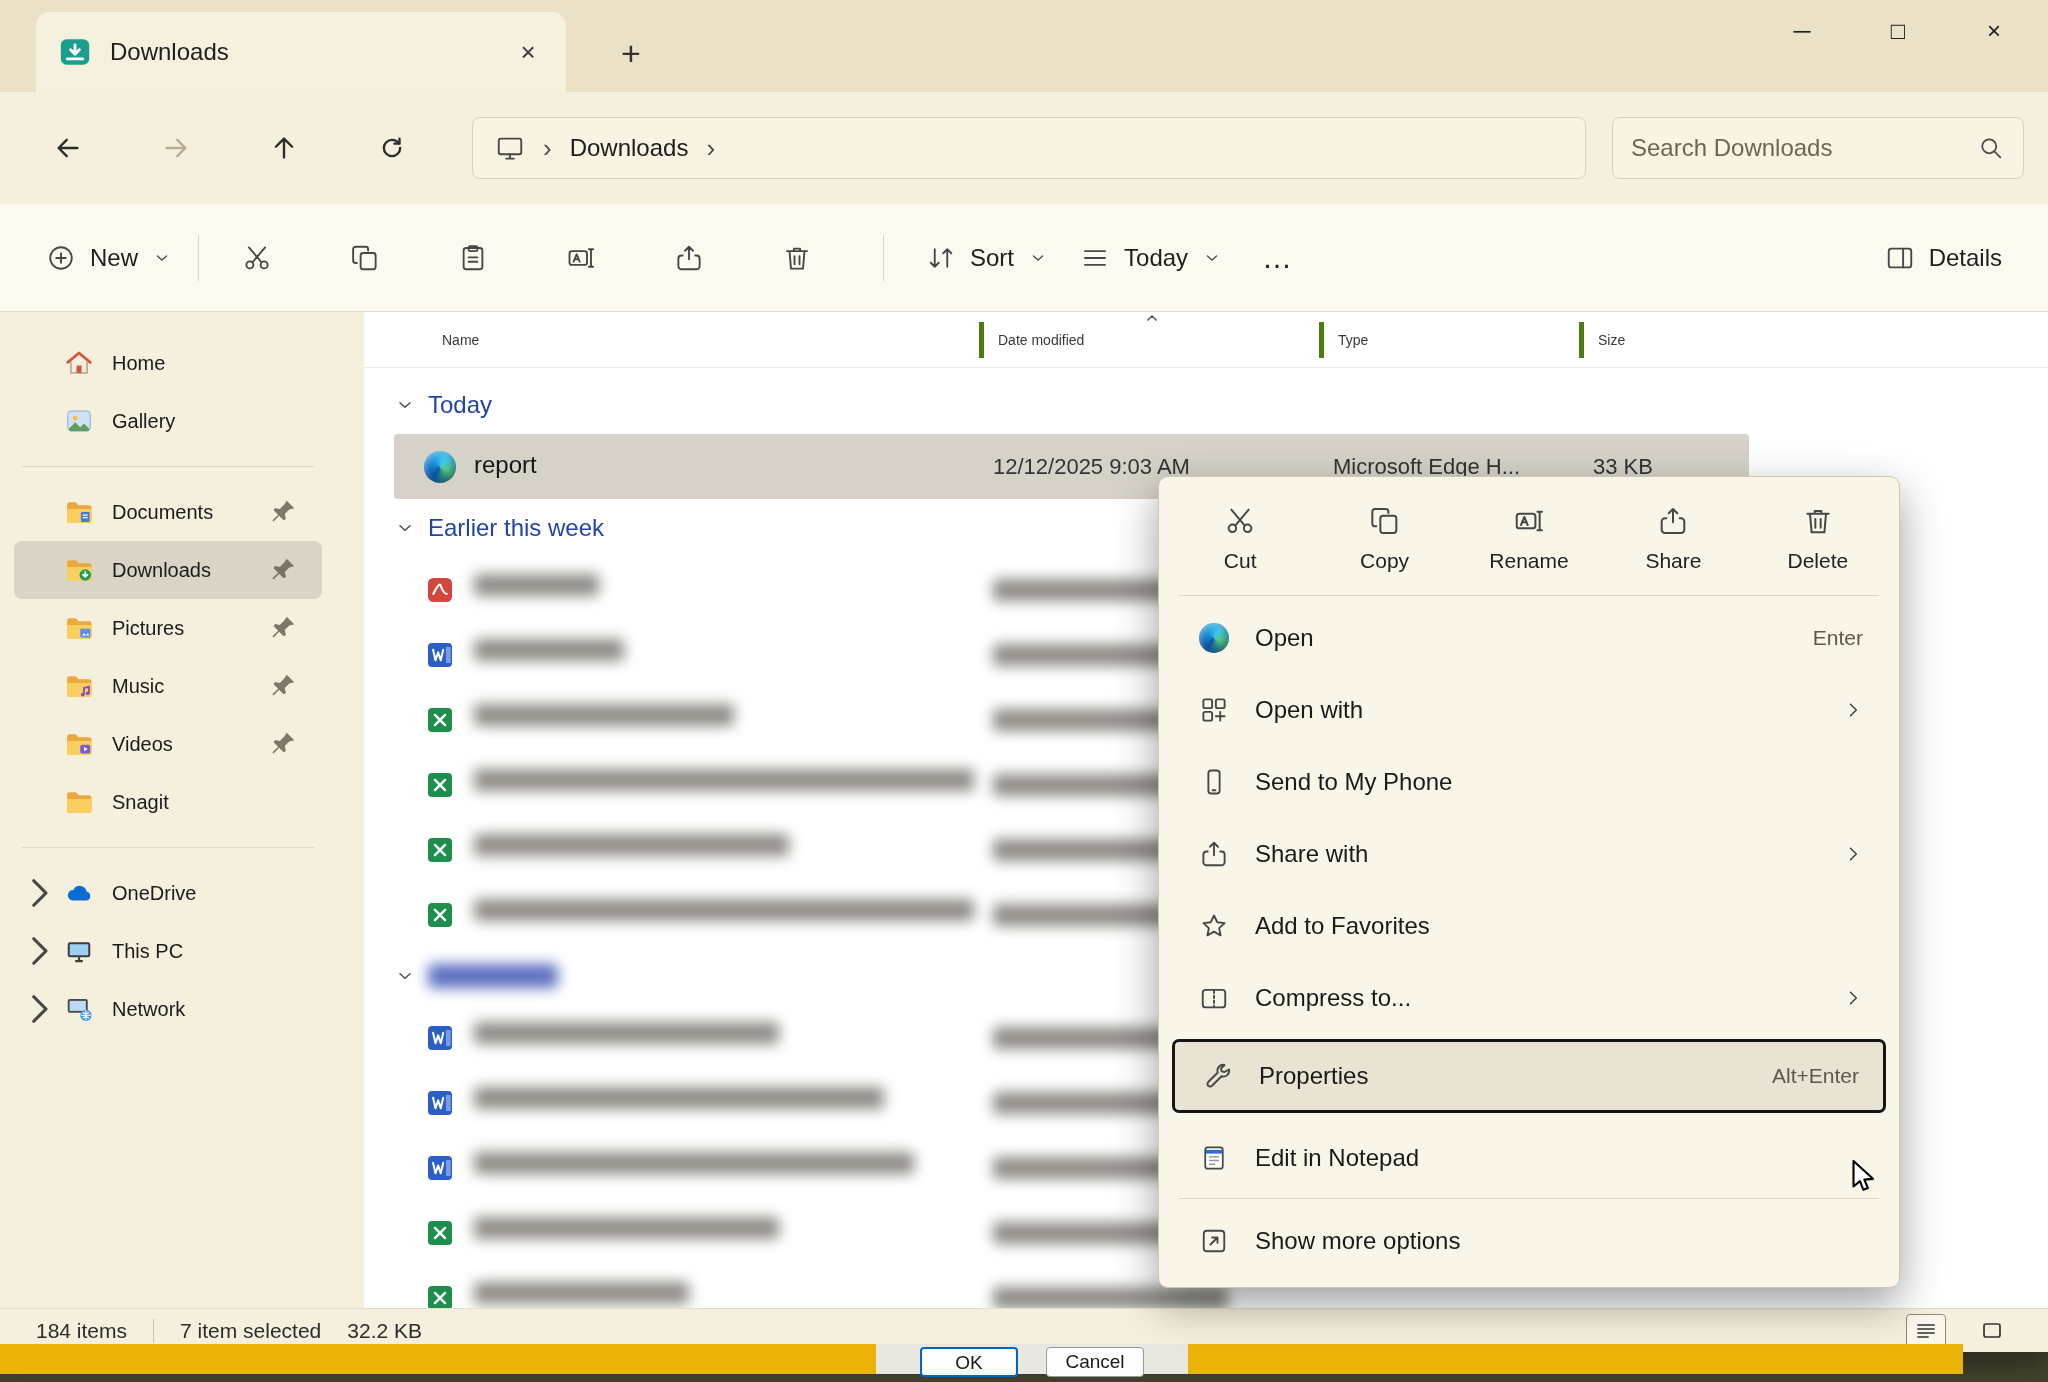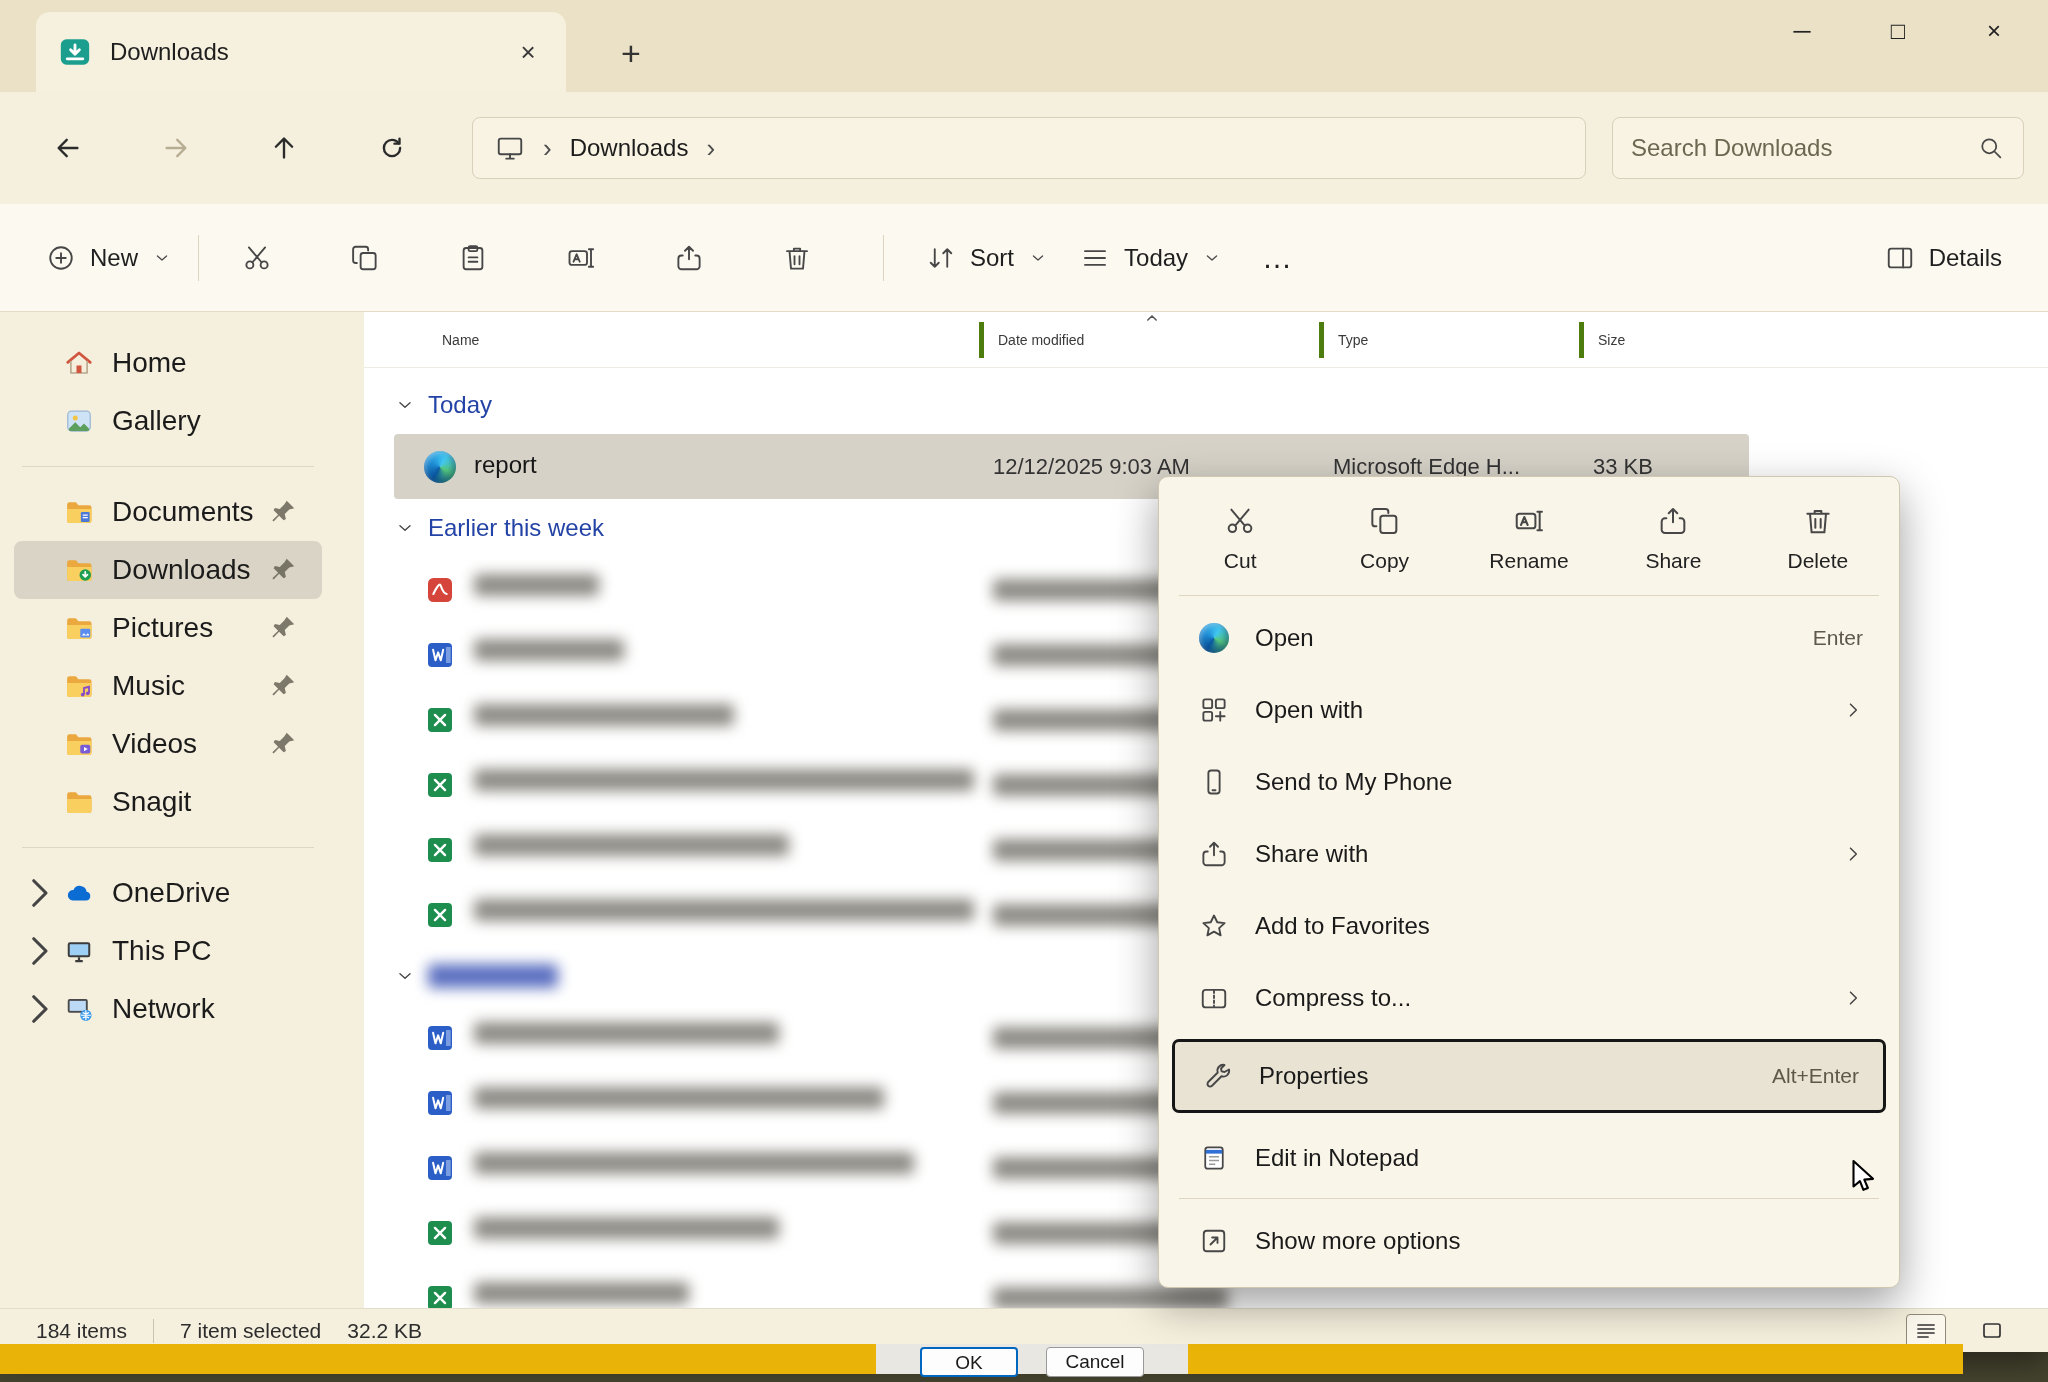--- a/index.html
+++ b/index.html
@@ -37,21 +37,21 @@
   .tb-btn .chev{width:20px;height:20px;}
   .tb-icon-btn{width:64px;height:64px;display:flex;align-items:center;justify-content:center;border-radius:8px;margin-right:44px;flex:none;}
   .tb-icon-btn .icn{width:30px;height:30px;}
   .tb-sep{width:1px;height:46px;background:#ddd5c0;margin:0 26px 0 10px;flex:none;}
   .tb-spacer{flex:1;}
   .tb-more{font-size:30px;color:#222;letter-spacing:2px;padding:0 24px;flex:none;}
 
   
   .body{position:relative;display:flex;height:1108px;}
   .sidebar{width:340px;padding:22px 18px 0 14px;flex:none;}
-  .sb-item{display:flex;align-items:center;height:58px;border-radius:8px;padding:0 10px 0 4px;gap:4px;font-size:28px;color:#1b1b1b;}
+  .sb-item{display:flex;align-items:center;height:58px;border-radius:8px;padding:0 10px 0 4px;gap:4px;font-size:20px;color:#1b1b1b;}
   .sb-item.selected{background:#d9d4c5;}
   .sb-chev{width:42px;display:flex;align-items:center;justify-content:center;flex:none;}
   .sb-item>.icn{width:30px;height:30px;margin-right:14px;flex:none;}
   .sb-label{flex:1;}
   .sb-pin{width:22px;height:22px;opacity:.8;flex:none;}
   .sb-divider{height:1px;background:#ded7c3;margin:16px 8px;}
 
   .main{flex:1;background:#ffffff;margin-left:24px;position:relative;overflow:hidden;}
   .list-header{display:flex;align-items:center;height:56px;border-bottom:1px solid #efece4;padding-left:30px;}
   .col{font-size:14px;color:#3a3a3a;position:relative;display:flex;align-items:center;height:36px;padding-left:14px;}

